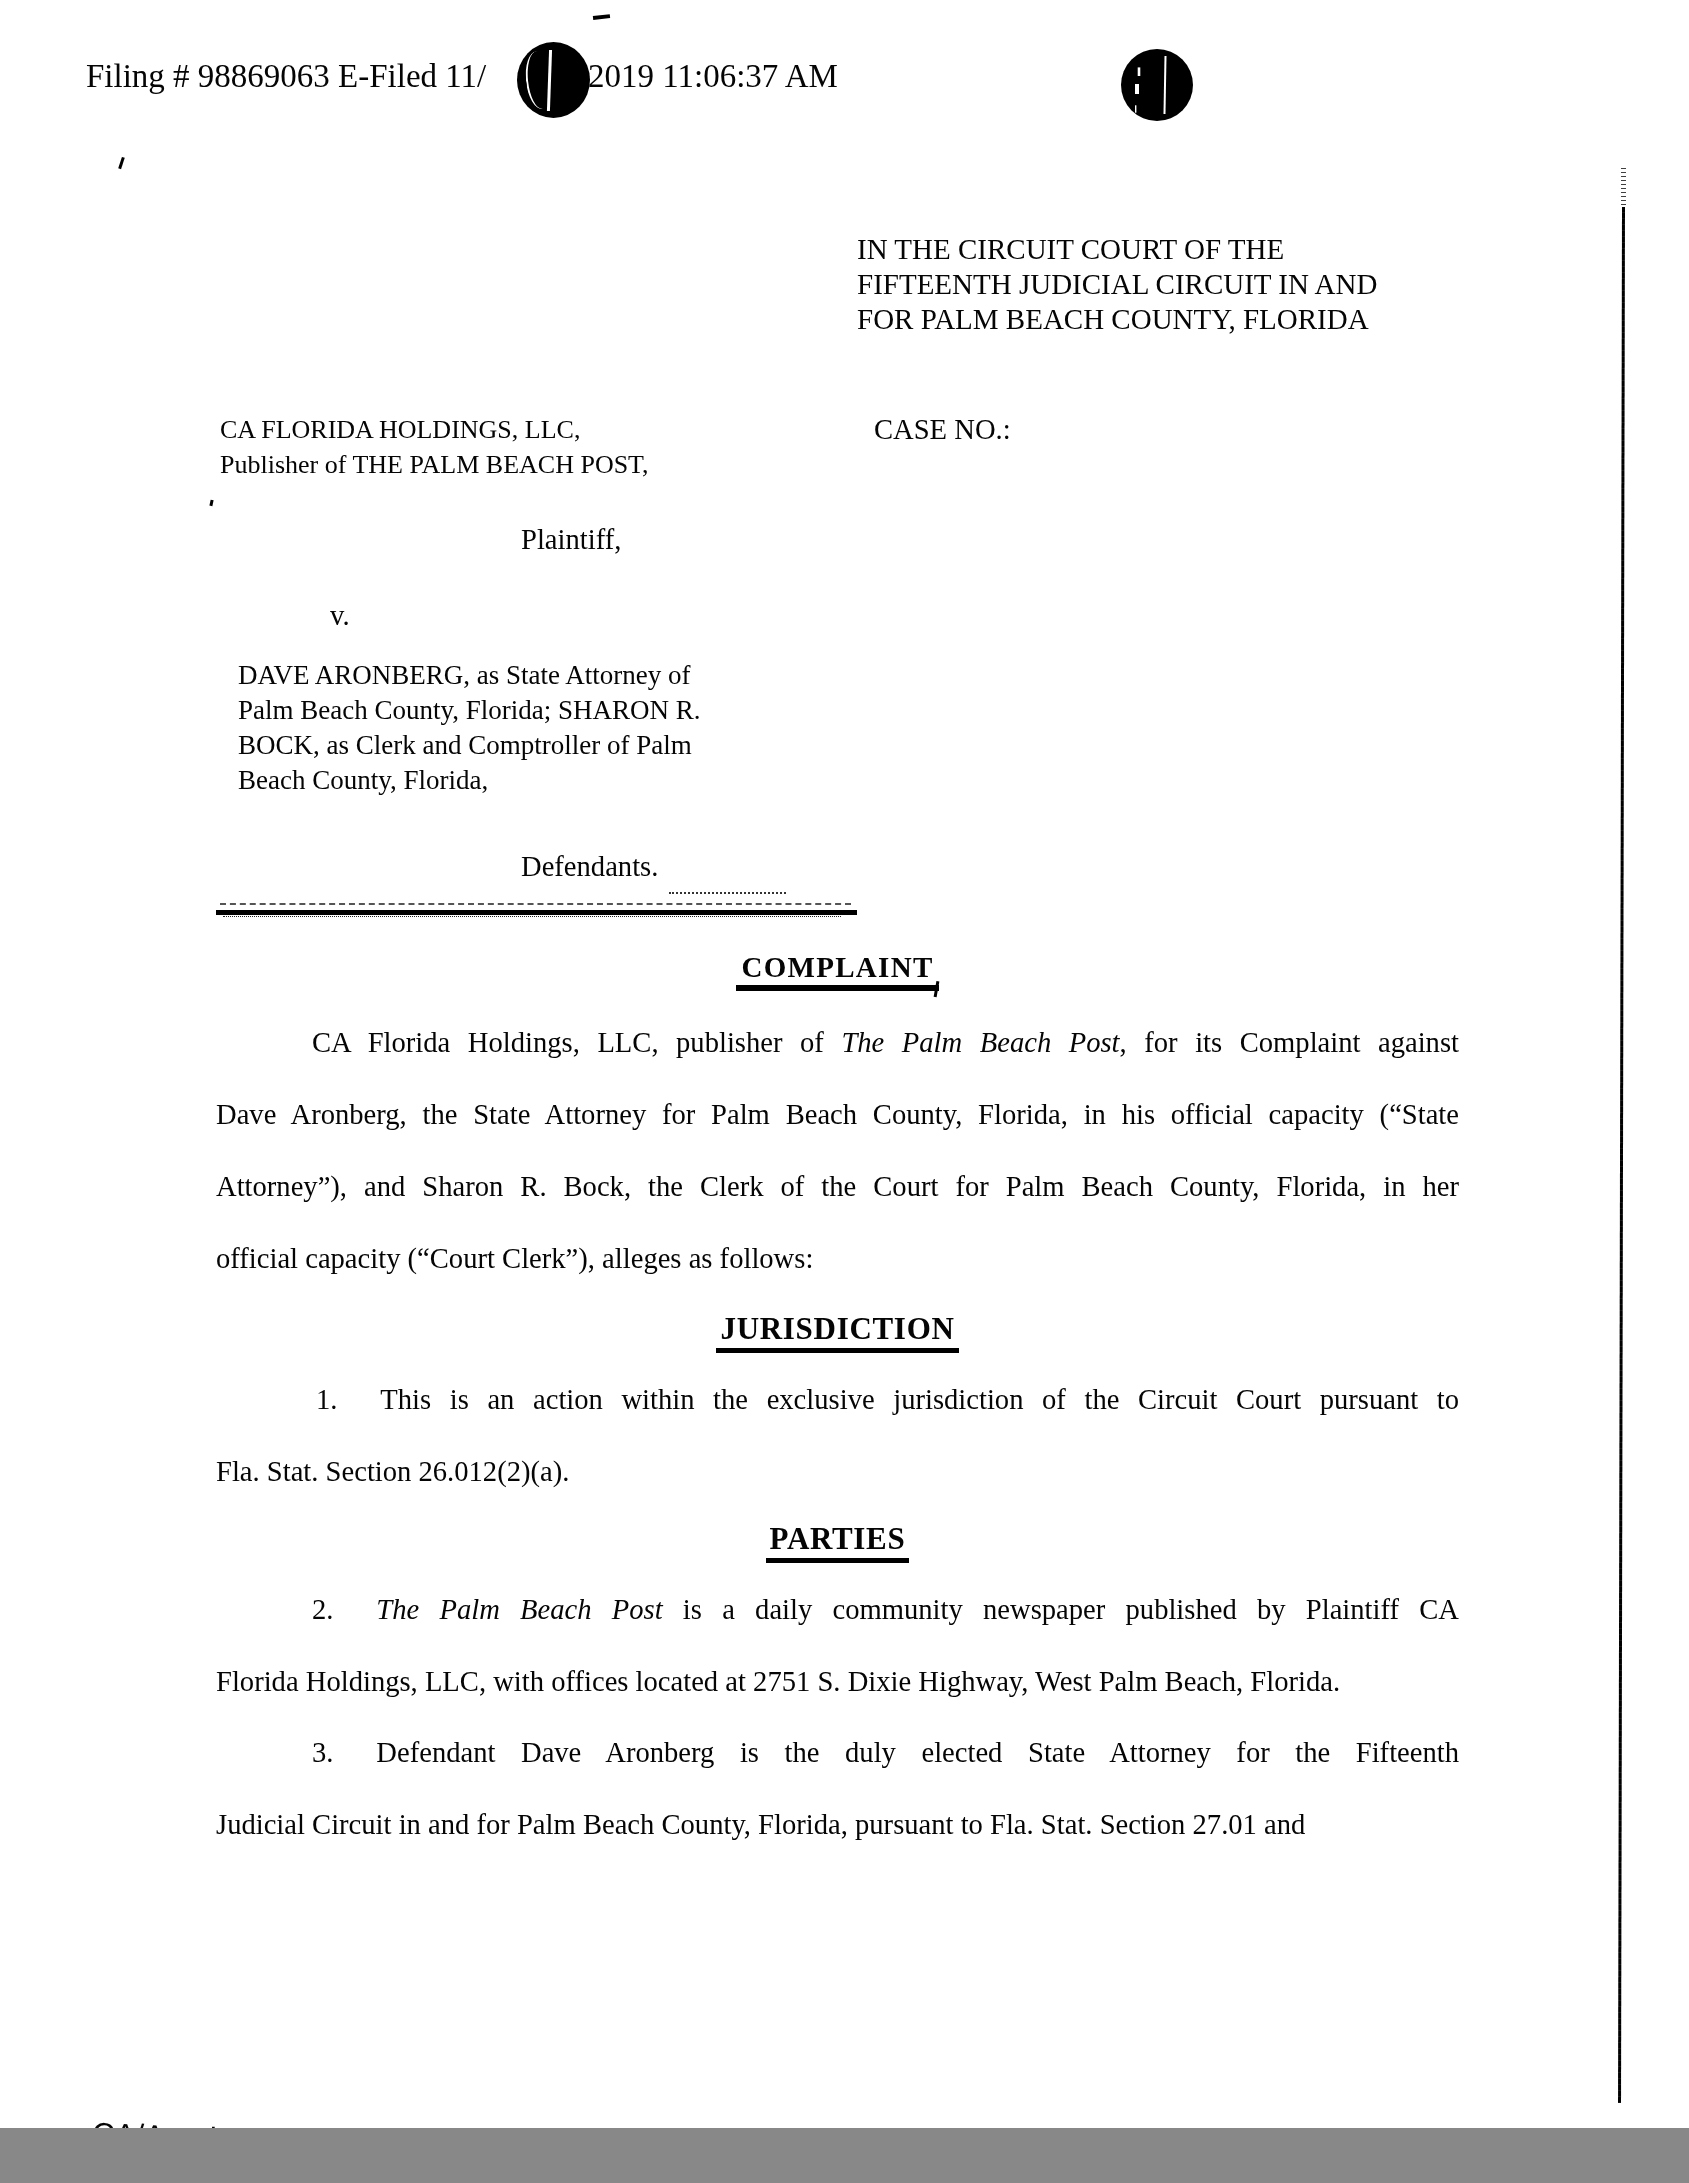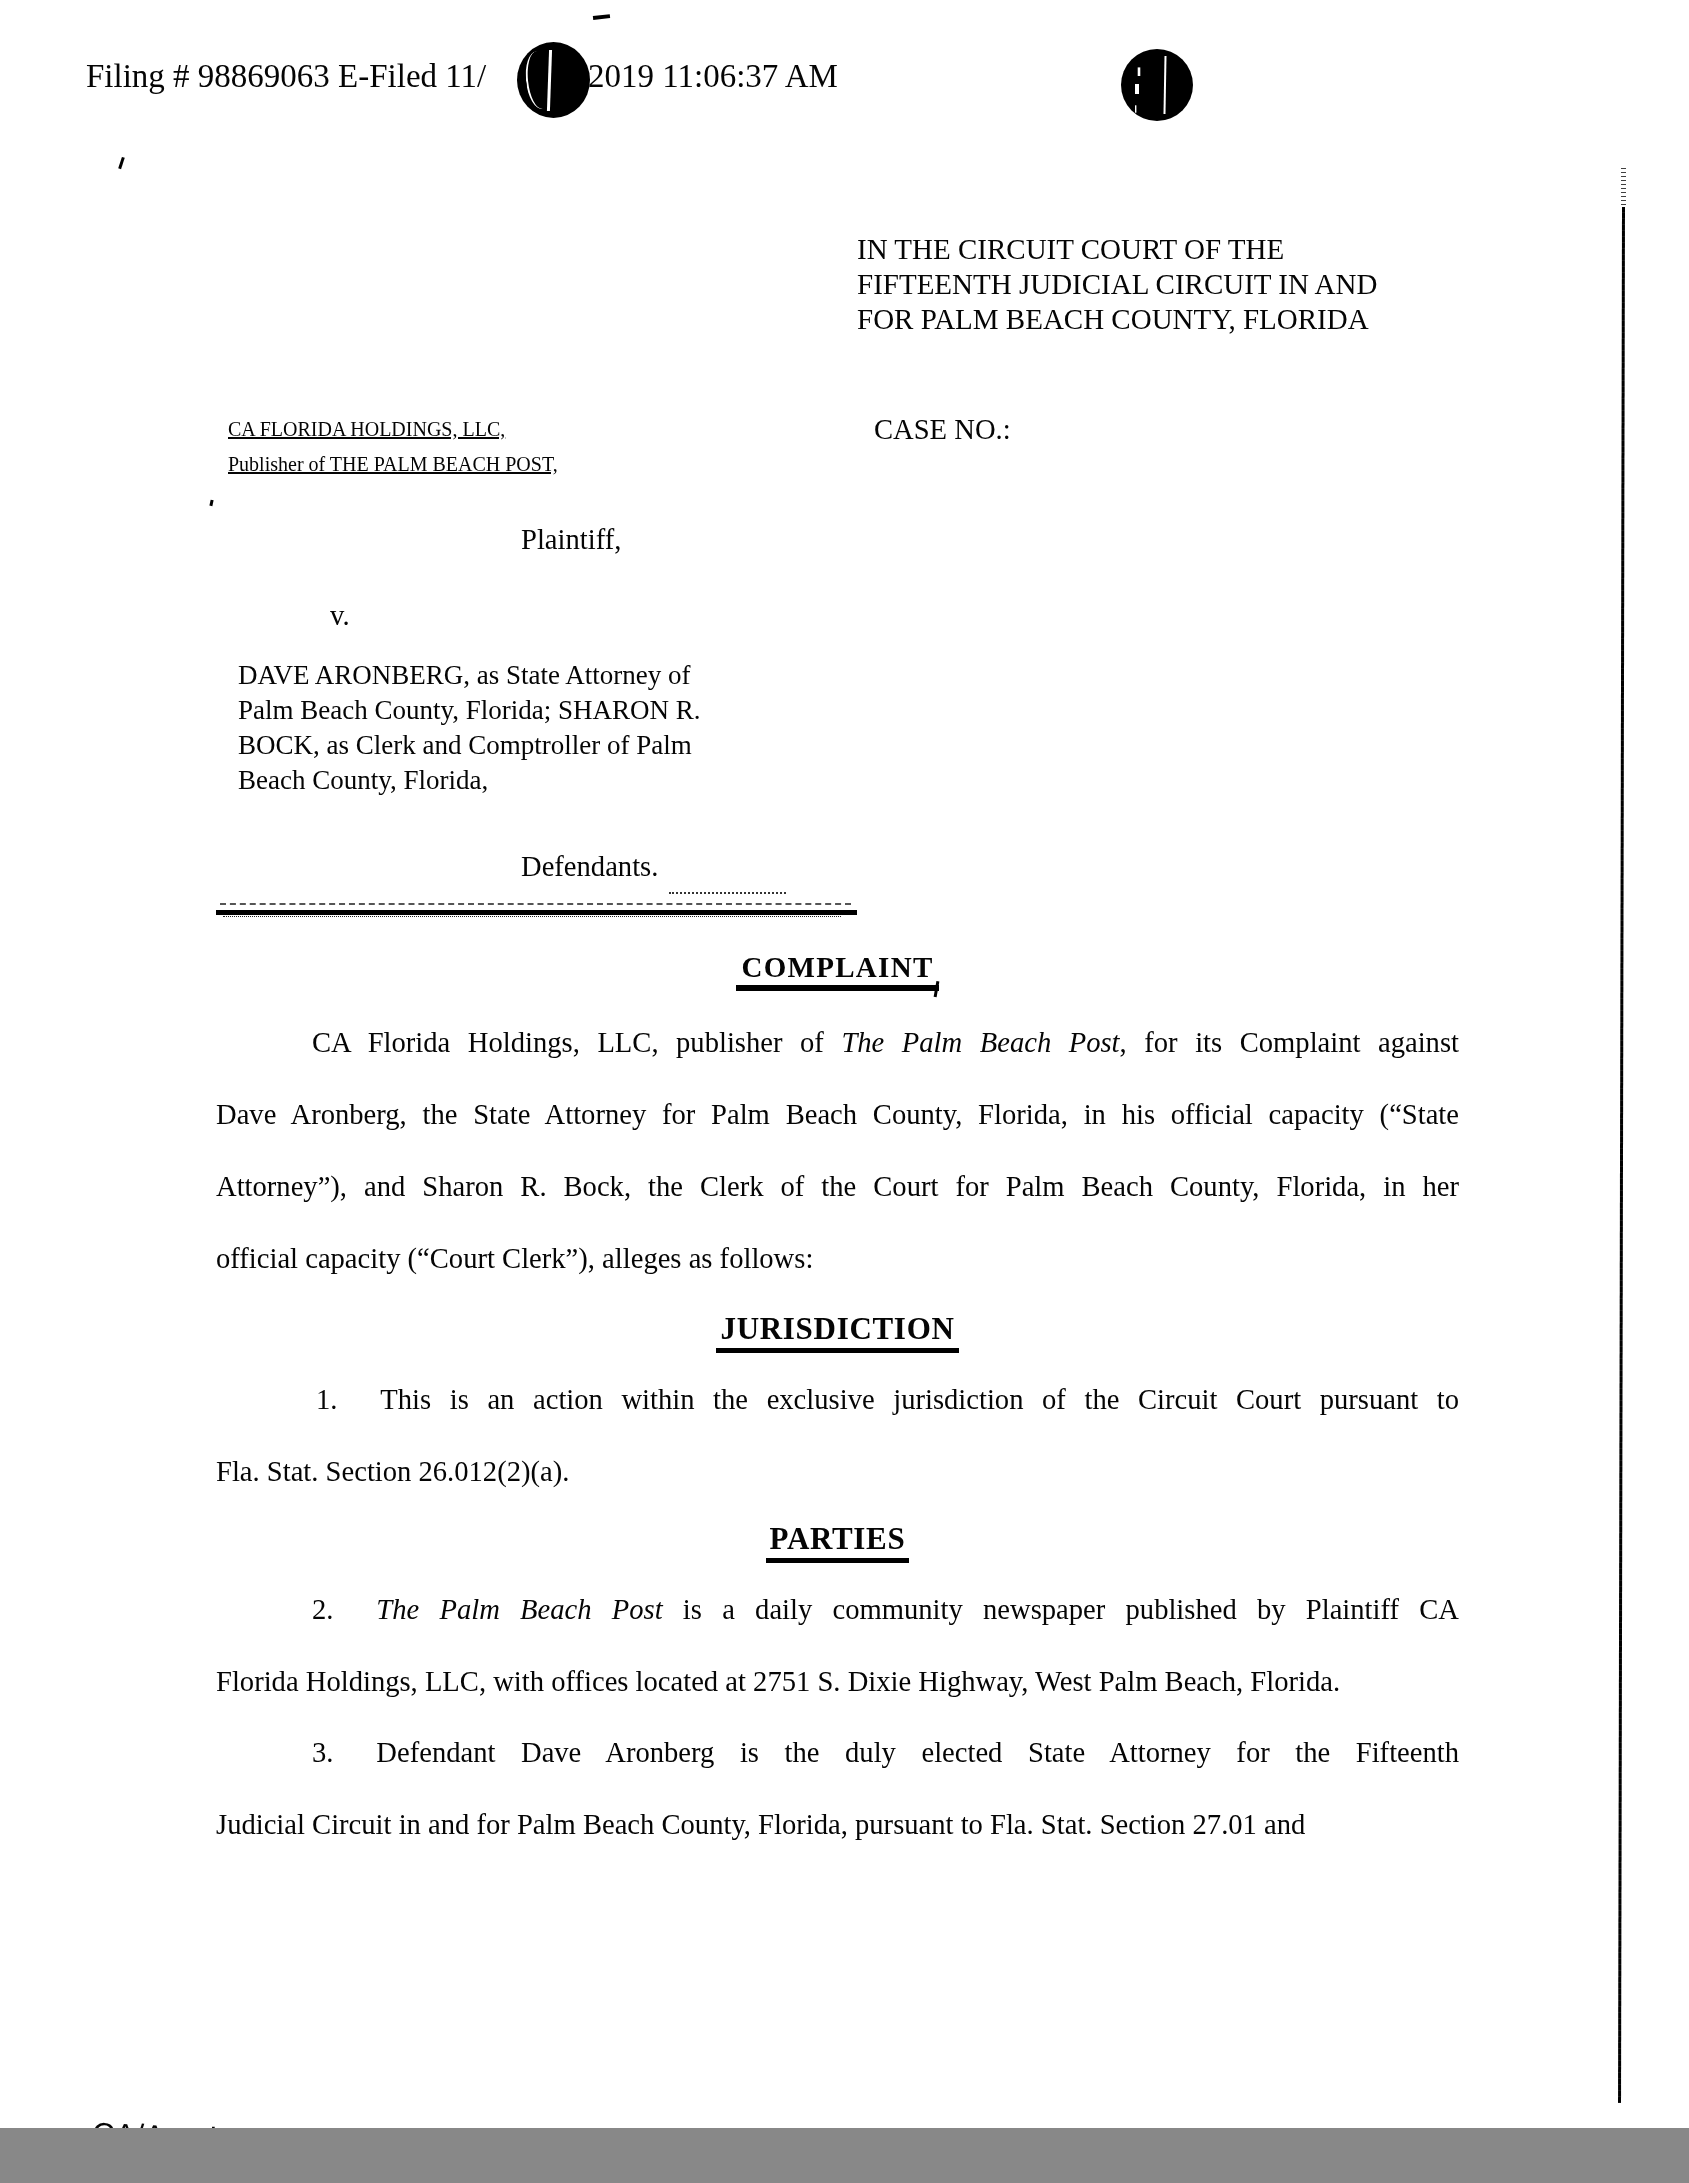--- a/index.html
+++ b/index.html
@@ -37,21 +37,21 @@
     transform:rotate(0.12deg);transform-origin:top center;
   }
   .scan-line-fuzz{
     left:1621px;top:165px;width:4.6px;height:42px;
     background:repeating-linear-gradient(to bottom,transparent 0 2.7px,#000 2.7px 4px);
     opacity:.75;
   }
   
   .court{left:857px;top:232px;font-size:29px;line-height:35px;white-space:nowrap;}
   
-  .cap-left{left:228px;top:412px;font-size:20px;line-height:35px;white-space:nowrap;text-decoration:underline;}
+  .cap-left{left:220px;top:412px;font-size:26px;line-height:35px;white-space:nowrap;}
   .case-no{left:874px;top:412px;font-size:28.6px;line-height:35px;white-space:nowrap;}
   .plaintiff{left:521px;top:522px;font-size:28.6px;line-height:35px;text-align:right;}
   .versus{left:330px;top:598px;font-size:28.6px;line-height:35px;}
   .defblock{left:238px;top:658px;font-size:27px;line-height:35px;white-space:nowrap;}
   .defendants{left:521px;top:849px;font-size:28.6px;line-height:35px;}
   .def-speckle{left:669px;top:892px;width:117px;height:0;border-top:2px dotted #333;}
   
   .divider-speckle{left:220px;top:903px;width:631px;height:0;border-top:2px dashed #555;}
   .divider-main{left:216px;top:910px;width:641px;height:4.6px;background:#000;}
   .divider-sub{left:223px;top:916px;width:618px;height:0;border-top:1.3px dotted #222;}

